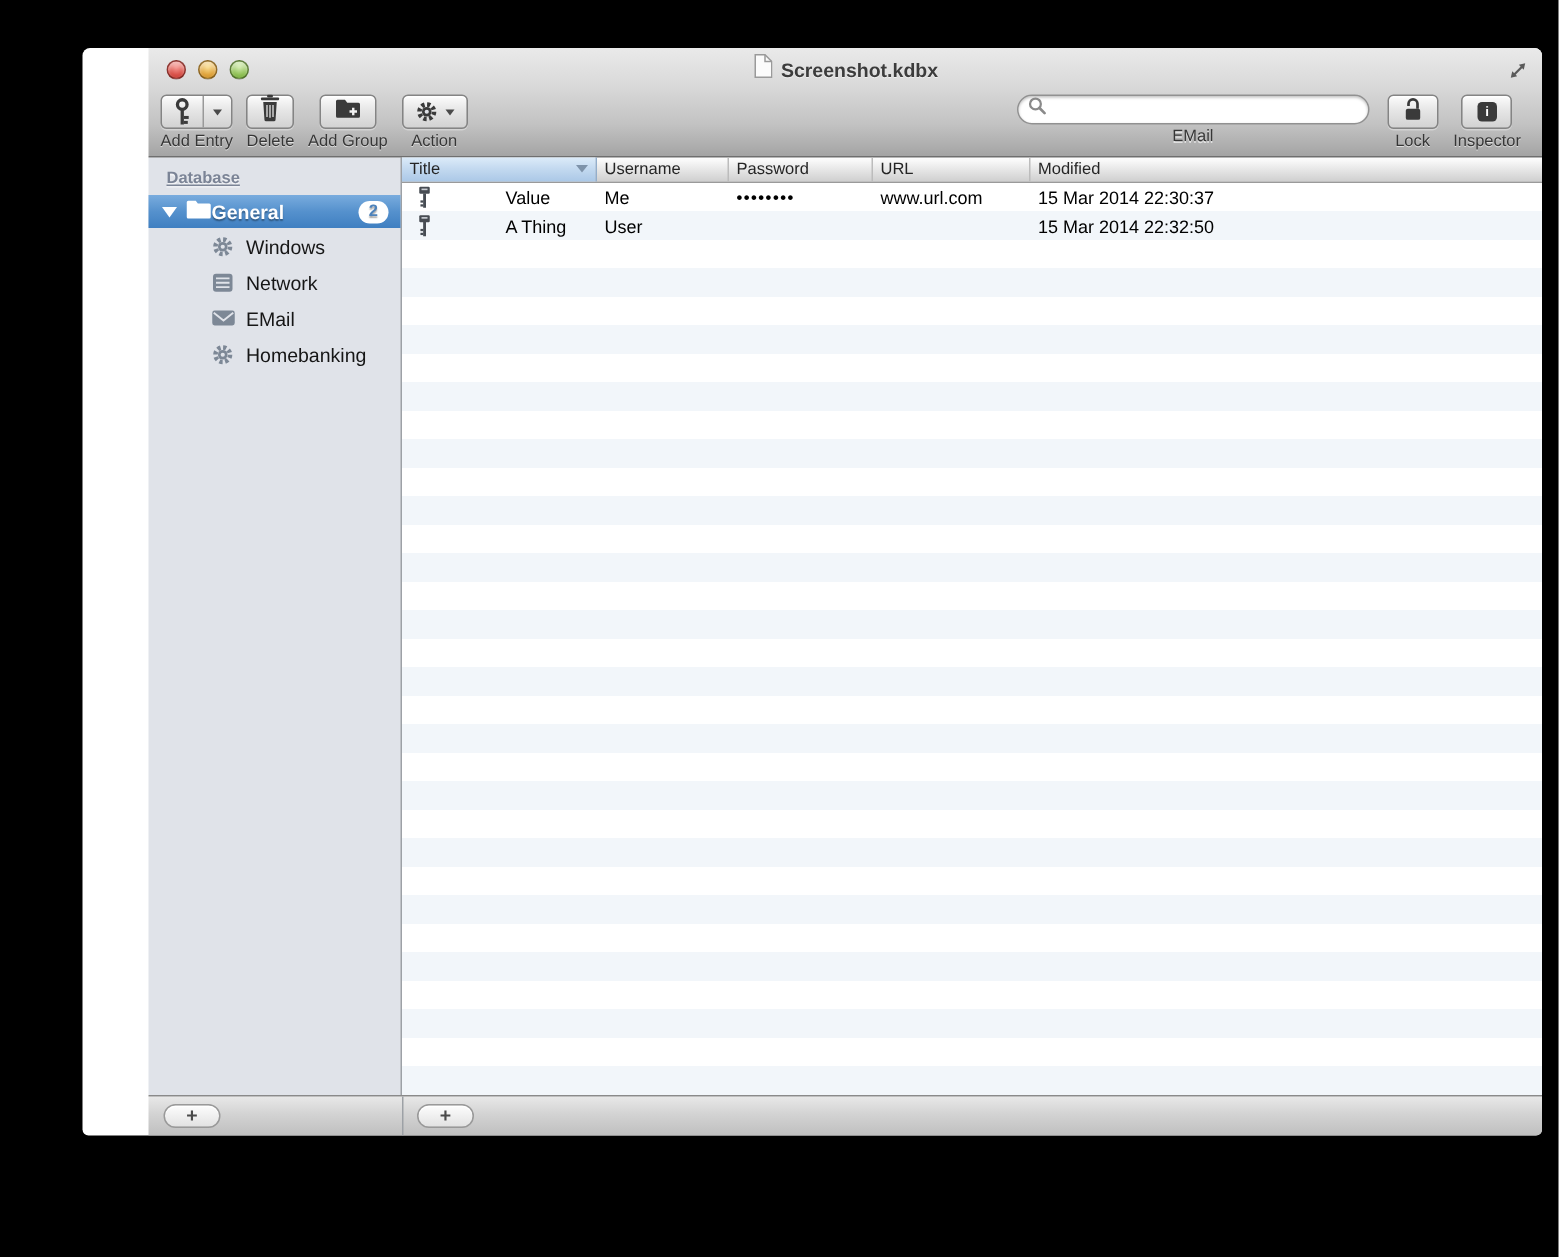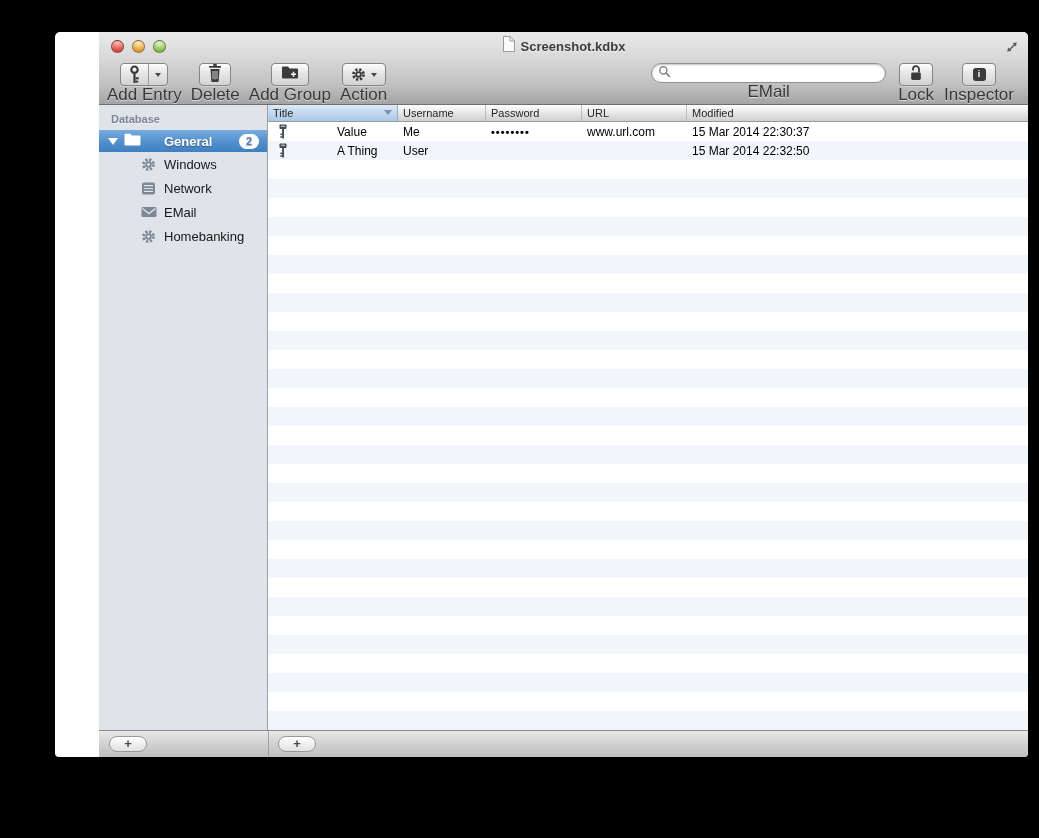--- a/index.html
+++ b/index.html
@@ -21,21 +21,21 @@
   .light.red{background:radial-gradient(circle at 50% 30%,#f3938d 10%,#d85048 60%,#b9362e);}
   .light.yellow{background:radial-gradient(circle at 50% 30%,#f7d98c 10%,#dfa33b 60%,#c2871f);}
   .light.green{background:radial-gradient(circle at 50% 30%,#cde8a8 10%,#8fc055 60%,#6ba32f);}
   .title-wrap{margin:0 auto;display:flex;align-items:center;gap:6px;}
   .title-text{font-size:13px;font-weight:bold;color:#3c3c3c;text-shadow:0 1px 0 rgba(255,255,255,.55);}
   .fullscreen{position:absolute;right:8px;top:7px;width:16px;height:16px;}
 
   
   .toolbar{height:44px;display:flex;align-items:flex-start;padding:3px 14px 0 8px;box-sizing:border-box;}
   .tb-item{display:flex;flex-direction:column;align-items:center;margin-right:9px;}
-  .tb-label{font-size:17px;color:#363636;text-shadow:0 1px 0 rgba(255,255,255,.6);margin-top:3px;line-height:11px;}
+  .tb-label{font-size:11px;color:#363636;text-shadow:0 1px 0 rgba(255,255,255,.6);margin-top:3px;line-height:11px;}
   .btn{height:23px;border:1px solid #848484;border-radius:4px;box-sizing:border-box;
        background:linear-gradient(180deg,#fcfcfc,#e6e6e6 45%,#d2d2d2);
        box-shadow:inset 0 1px 0 rgba(255,255,255,.9),0 1px 0 rgba(255,255,255,.35);
        display:flex;align-items:center;justify-content:center;}
   .btn.split{padding:0;}
   .seg{height:100%;display:flex;align-items:center;justify-content:center;padding:0 7px;}
   .seg+.seg{border-left:1px solid #999;padding:0 6px;}
   .caret{width:0;height:0;border-left:3.5px solid transparent;border-right:3.5px solid transparent;
          border-top:4.5px solid #4a4a4a;display:inline-block;}
   .gap{flex:1;}
@@ -46,27 +46,27 @@
          font-family:"Liberation Sans","DejaVu Sans",sans-serif;}
   .sq-btn{width:34px;}
   .inspector-glyph{width:13px;height:13px;background:#3a3a3a;border-radius:3px;color:#fff;
          font-size:9px;font-weight:bold;display:flex;align-items:center;justify-content:center;line-height:13px;}
 
   
   .main{flex:1;display:flex;min-height:0;}
   .sidebar{width:169px;flex:0 0 169px;background:#e0e3e9;border-right:1px solid #9da1a6;
            padding-top:6px;box-sizing:border-box;}
   .sb-header{font-size:11px;font-weight:bold;color:#7b8496;padding:2px 0 2px 12px;
-             text-shadow:0 1px 0 rgba(255,255,255,.6);}
+             text-shadow:0 1px 0 rgba(255,255,255,.6);text-decoration:underline;}
   .sb-selected{height:22px;margin-top:3px;display:flex;align-items:center;
              background:linear-gradient(180deg,#79acde 0%,#5591cd 50%,#3f7fc1 100%);
              color:#fff;font-weight:bold;font-size:13px;text-shadow:0 1px 1px rgba(0,0,0,.35);}
   .disclosure{width:0;height:0;border-left:5px solid transparent;border-right:5px solid transparent;
              border-top:7px solid #fff;margin:0 6px 0 9px;}
-  .sb-selected .label{margin-left:23px;}
+  .sb-selected .label{margin-left:0;}
   .badge{margin-left:auto;margin-right:8px;background:#fff;color:#4d82bb;font-size:11px;font-weight:bold;
              border-radius:9px;padding:0 7px;line-height:15px;height:15px;}
   .sb-item{height:24px;display:flex;align-items:center;padding-left:41px;font-size:13px;color:#161616;}
   .sb-item .icon{width:17px;display:flex;justify-content:center;margin-right:7px;color:#7d8896;}
 
   .content{flex:1;display:flex;flex-direction:column;min-width:0;background:#fff;}
   .thead{height:16px;flex:0 0 16px;display:flex;font-size:11px;color:#252525;
          background:linear-gradient(180deg,#ffffff,#e9e9e9 45%,#cfcfcf);border-bottom:1px solid #9a9a9a;}
   .th{box-sizing:border-box;padding:1px 0 0 5px;border-right:1px solid #bcbcbc;line-height:14px;
       white-space:nowrap;overflow:hidden;position:relative;}

